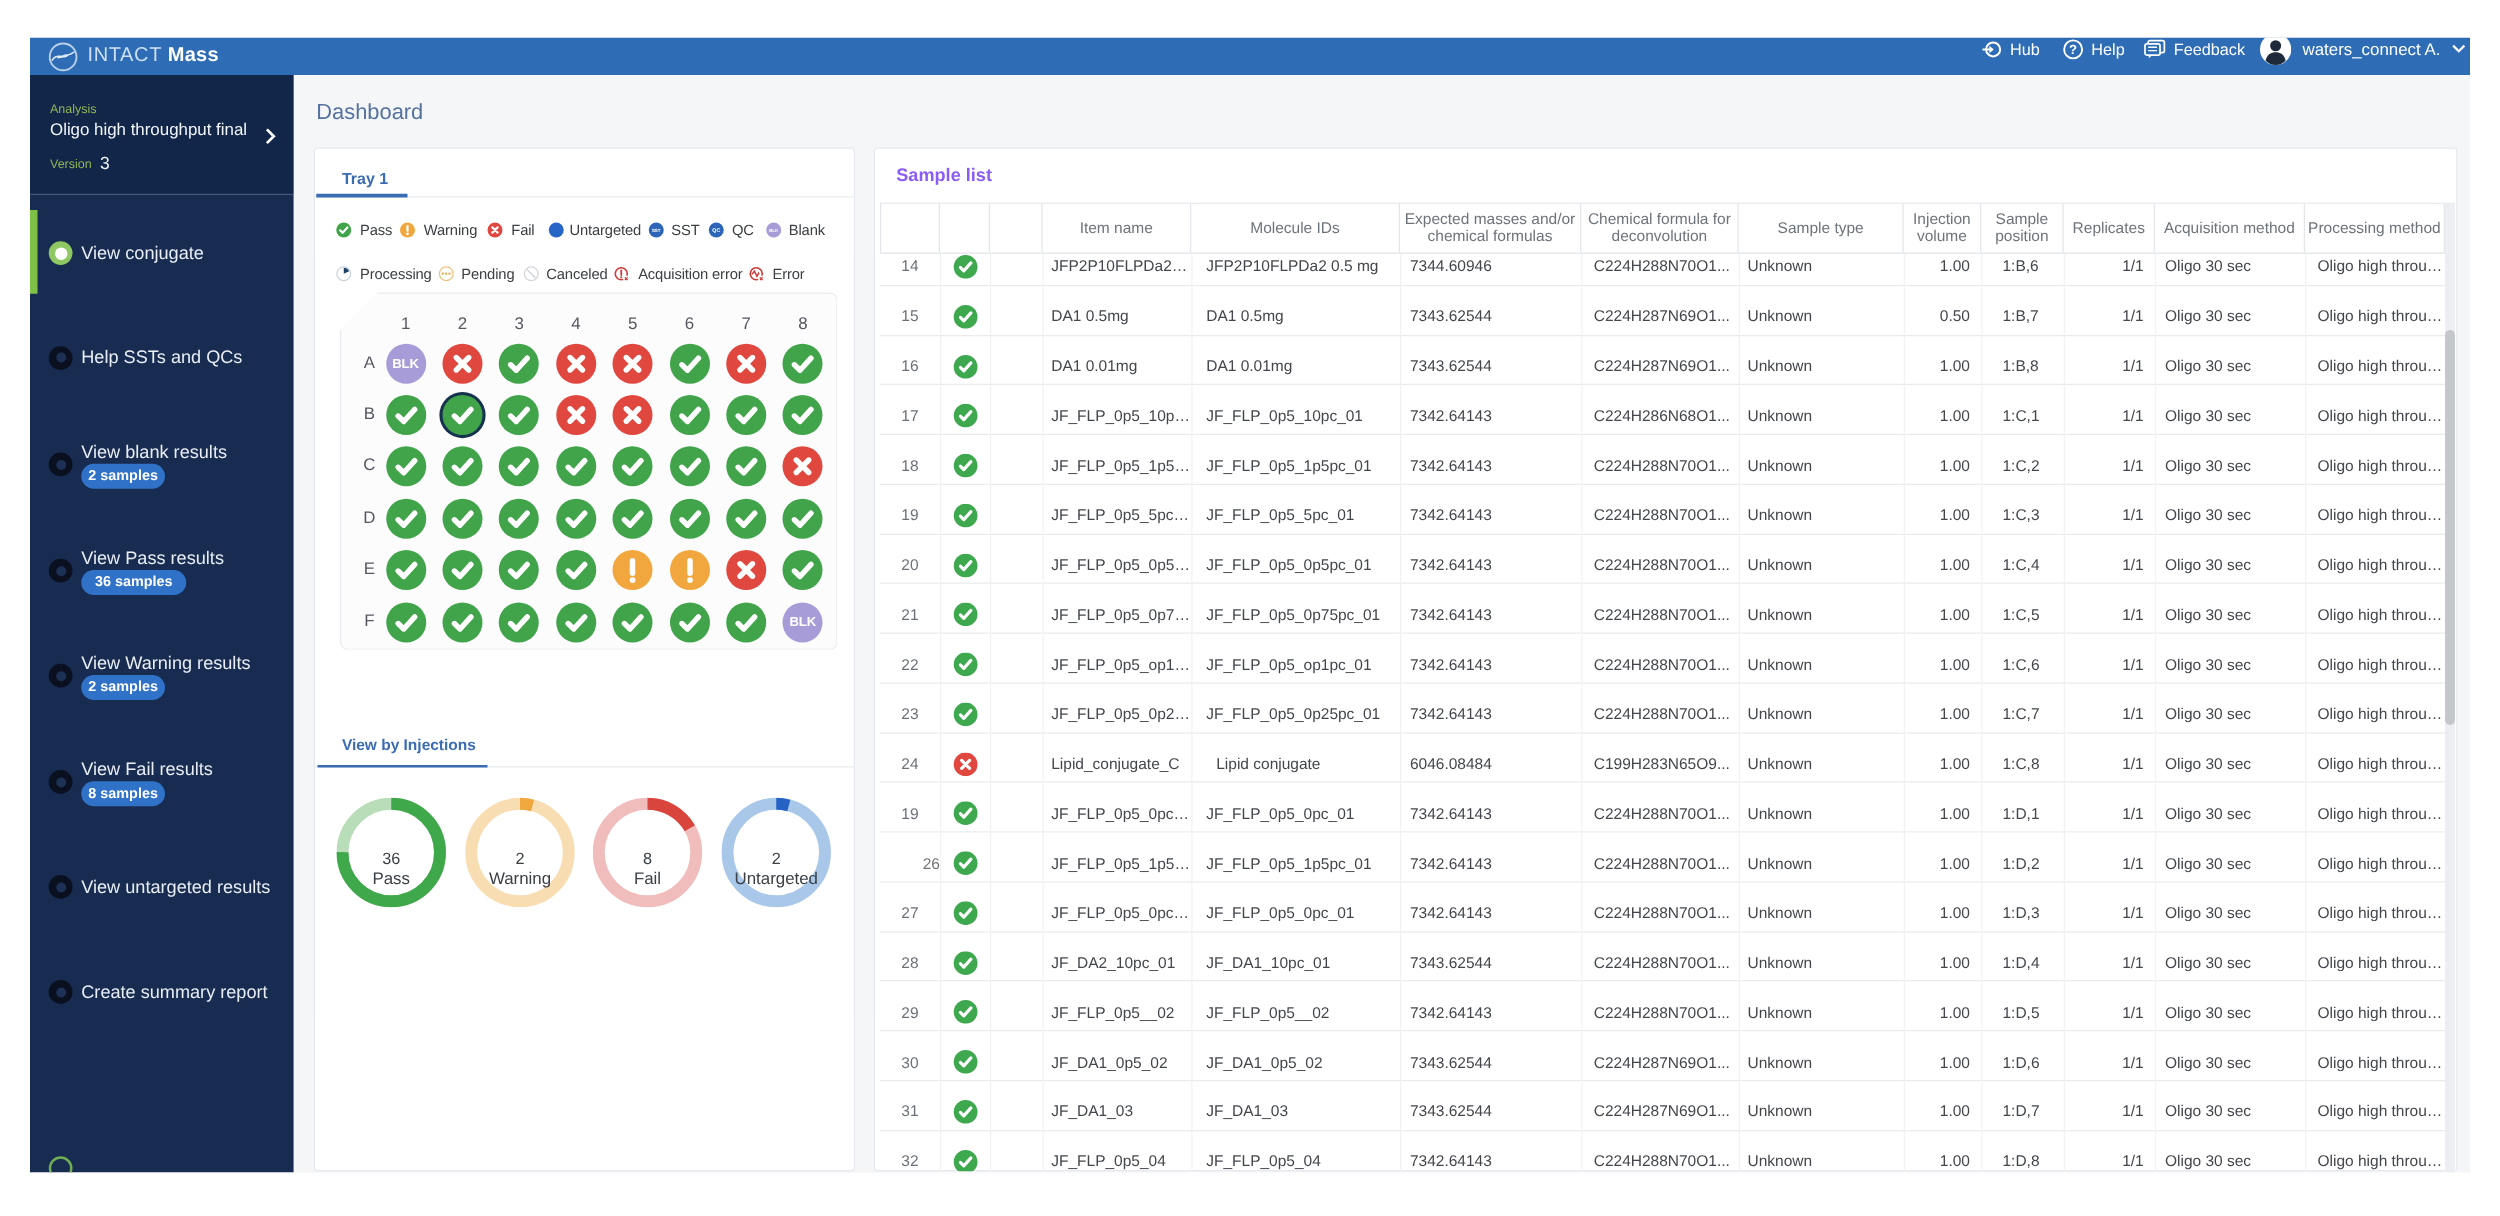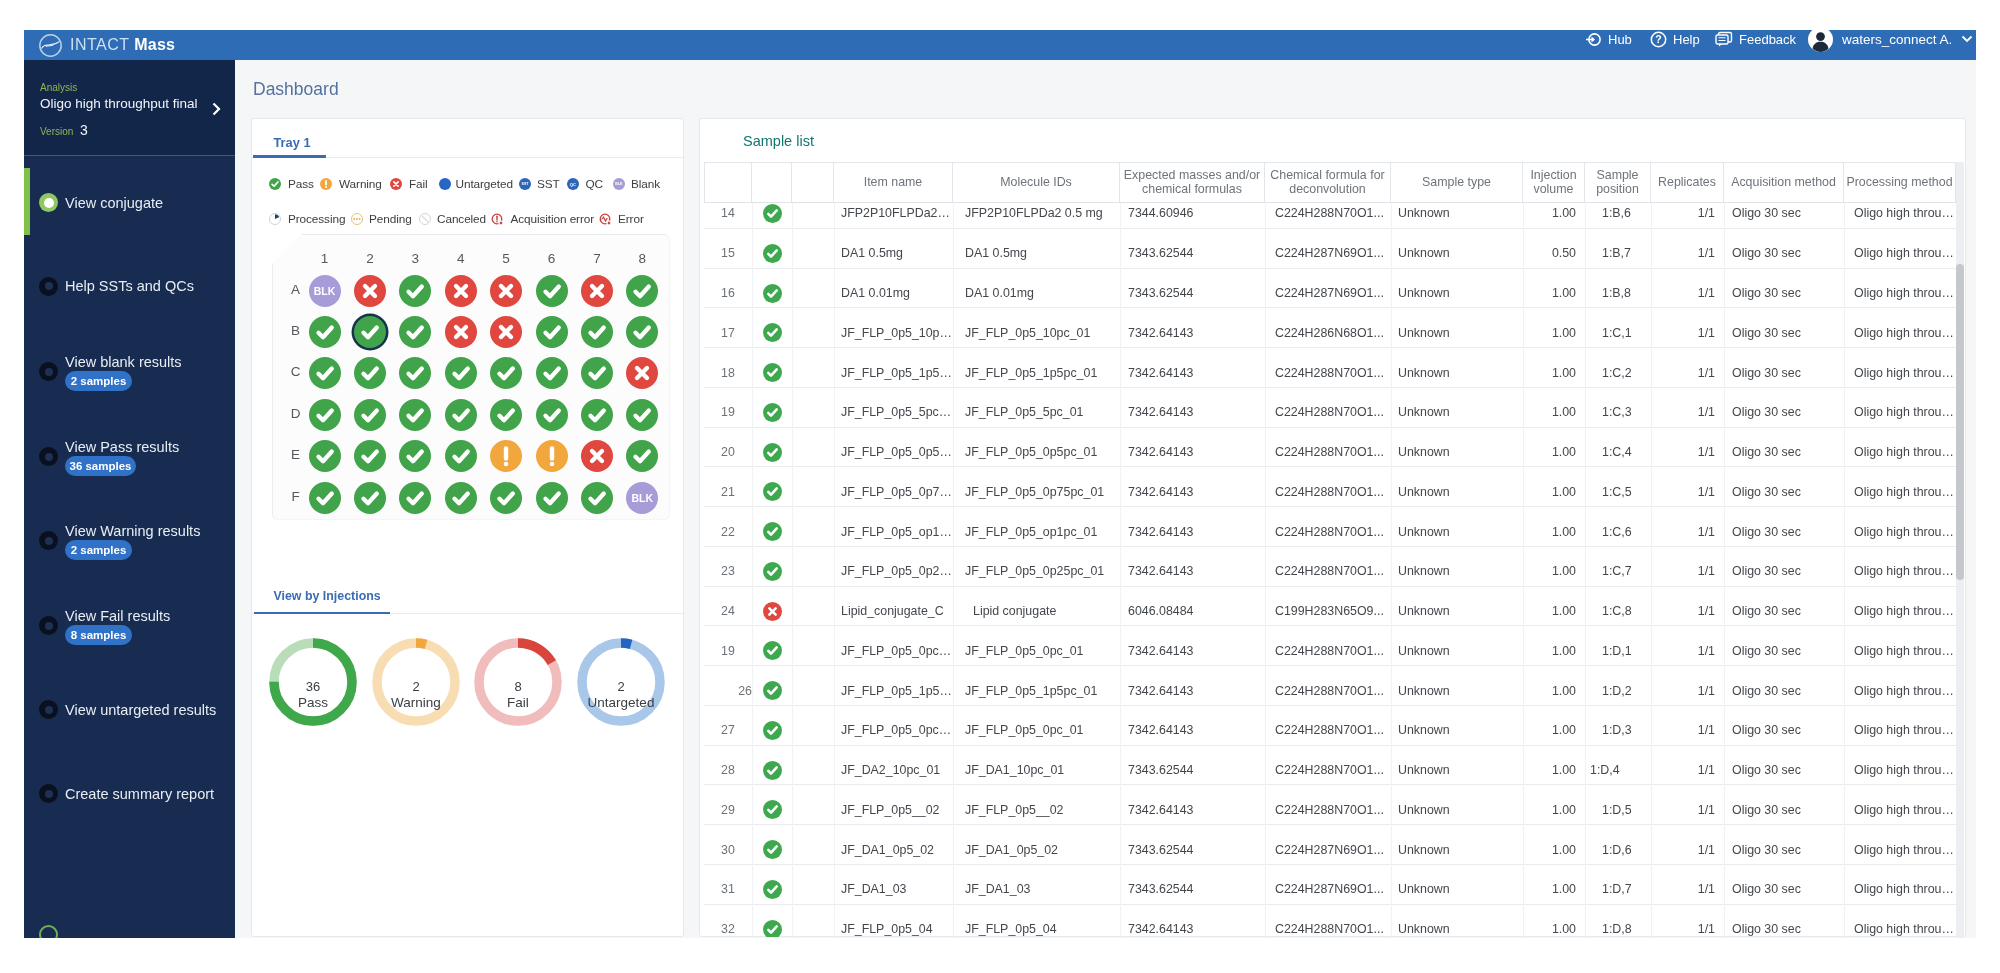--- a/index.html
+++ b/index.html
@@ -41,21 +41,21 @@
 .rowlet { position:absolute; left:13px; width:20px; text-align:center; font-size:13.5px; color:#54585e; }
 .well { position:absolute; width:32px; height:32px; border-radius:50%; display:flex; align-items:center; justify-content:center; }
 .well.g { background:#41a44a; } .well.r { background:#e0473f; } .well.o { background:#f1a73d; }
 .well.p { background:#a89cd8; color:#fff; font-size:10.5px; font-weight:bold; }
 .well.sel { box-shadow:0 0 0 2.5px #16324f; }
 
 .donut { position:absolute; width:88px; height:88px; }
 .donut .num { position:absolute; left:0; top:41px; width:88px; text-align:center; font-size:13px; color:#3b4045; }
 .donut .lab { position:absolute; left:-16px; top:57px; width:120px; text-align:center; font-size:13.5px; color:#3b4045; }
 
-#sl-title { position:absolute; left:17px; top:14px; font-size:14.5px; font-weight:normal; color:#0f766e;margin-left:26px; }
+#sl-title { position:absolute; left:17px; top:14px; font-size:14.5px; font-weight:bold; color:#8b5cf6; }
 #tbl { position:absolute; left:4px; top:43px; width:1252px; height:775px; overflow:hidden; }
 #thead { position:absolute; left:0; top:0; width:1252px; height:41px; background:#fff; border-top:1px solid #e3e6ea; border-bottom:1px solid #dfe3e8; display:flex; z-index:5; }
 .th { height:100%; display:flex; align-items:center; justify-content:center; text-align:center; font-size:12.4px; color:#6e747b; line-height:14px; border-right:1px solid #e3e6ea; flex:none; }
 .th:first-child { border-left:1px solid #e3e6ea; }
 #tbody { position:absolute; left:0; top:27.5px; width:1252px; }
 .tr { display:flex; height:39.78px; border-bottom:1px solid #e9ebee; align-items:center; padding-top:10.2px; }
 .td { flex:none; font-size:12.4px; color:#43474c; white-space:nowrap; overflow:hidden; }
 .ic18 { width:19px; height:19px; border-radius:50%; margin:0 auto; position:relative; }
 .ic18 svg { display:block; width:19px; height:19px; }
 .ic18.g { background:#3da84e; } .ic18.r { background:#e0473f; }
@@ -128,21 +128,21 @@
 <div class="abs" style="left:41px;top:34.0px;font-size:14.5px">Help SSTs and QCs</div>
 </div>
 <div class="menu-item" style="top:269.5px">
 <div class="mi-icon inactive" style="top:32.5px"></div>
 <div class="abs" style="left:41px;top:24.6px;font-size:14.5px">View blank results</div>
 <div class="badge" style="top:41.0px;width:67px">2 samples</div>
 </div>
 <div class="menu-item" style="top:354.5px">
 <div class="mi-icon inactive" style="top:32.5px"></div>
 <div class="abs" style="left:41px;top:24.6px;font-size:14.5px">View Pass results</div>
-<div class="badge" style="top:41.0px;width:71px">36 samples</div>
+<div class="badge" style="top:41.0px;width:84px">36 samples</div>
 </div>
 <div class="menu-item" style="top:438.5px">
 <div class="mi-icon inactive" style="top:32.5px"></div>
 <div class="abs" style="left:41px;top:24.6px;font-size:14.5px">View Warning results</div>
 <div class="badge" style="top:41.0px;width:67px">2 samples</div>
 </div>
 <div class="menu-item" style="top:523.5px">
 <div class="mi-icon inactive" style="top:32.5px"></div>
 <div class="abs" style="left:41px;top:24.6px;font-size:14.5px">View Fail results</div>
 <div class="badge" style="top:41.0px;width:67px">8 samples</div>
@@ -844,21 +844,21 @@
                   </svg>
                 </div>
               </div>
 <div class="td" style="width:42px"></div>
 <div class="td" style="width:119px;padding-left:7px;text-overflow:ellipsis">JF_DA2_10pc_01</div>
 <div class="td" style="width:167px;padding-left:12px">JF_DA1_10pc_01</div>
 <div class="td" style="width:145px;padding-left:8px">7343.62544</div>
 <div class="td" style="width:126px;padding-left:10px">C224H288N70O1...</div>
 <div class="td" style="width:132px;padding-left:7px">Unknown</div>
 <div class="td" style="width:62px;text-align:right;padding-right:9px">1.00</div>
-<div class="td" style="width:66px;padding-left:5px">1:D,4</div>
+<div class="td" style="width:66px;padding-left:17px">1:D,4</div>
 <div class="td" style="width:73px;text-align:right;padding-right:9px">1/1</div>
 <div class="td" style="width:120px;padding-left:8px">Oligo 30 sec</div>
 <div class="td" style="width:112px;padding-left:10px;text-overflow:ellipsis">Oligo high throughput final</div>
 </div>
 <div class="tr">
 <div class="td" style="width:48px;text-align:center;color:#6b7177">29</div>
 <div class="td" style="width:40px">
                 <div class="ic18 g">
                   <svg width="18" height="18" viewBox="0 0 18 18">
                     <path d="M5 9.4 L7.6 12 L13 6" fill="none" stroke="#fff" stroke-width="2.4" stroke-linecap="round" stroke-linejoin="round"></path>

